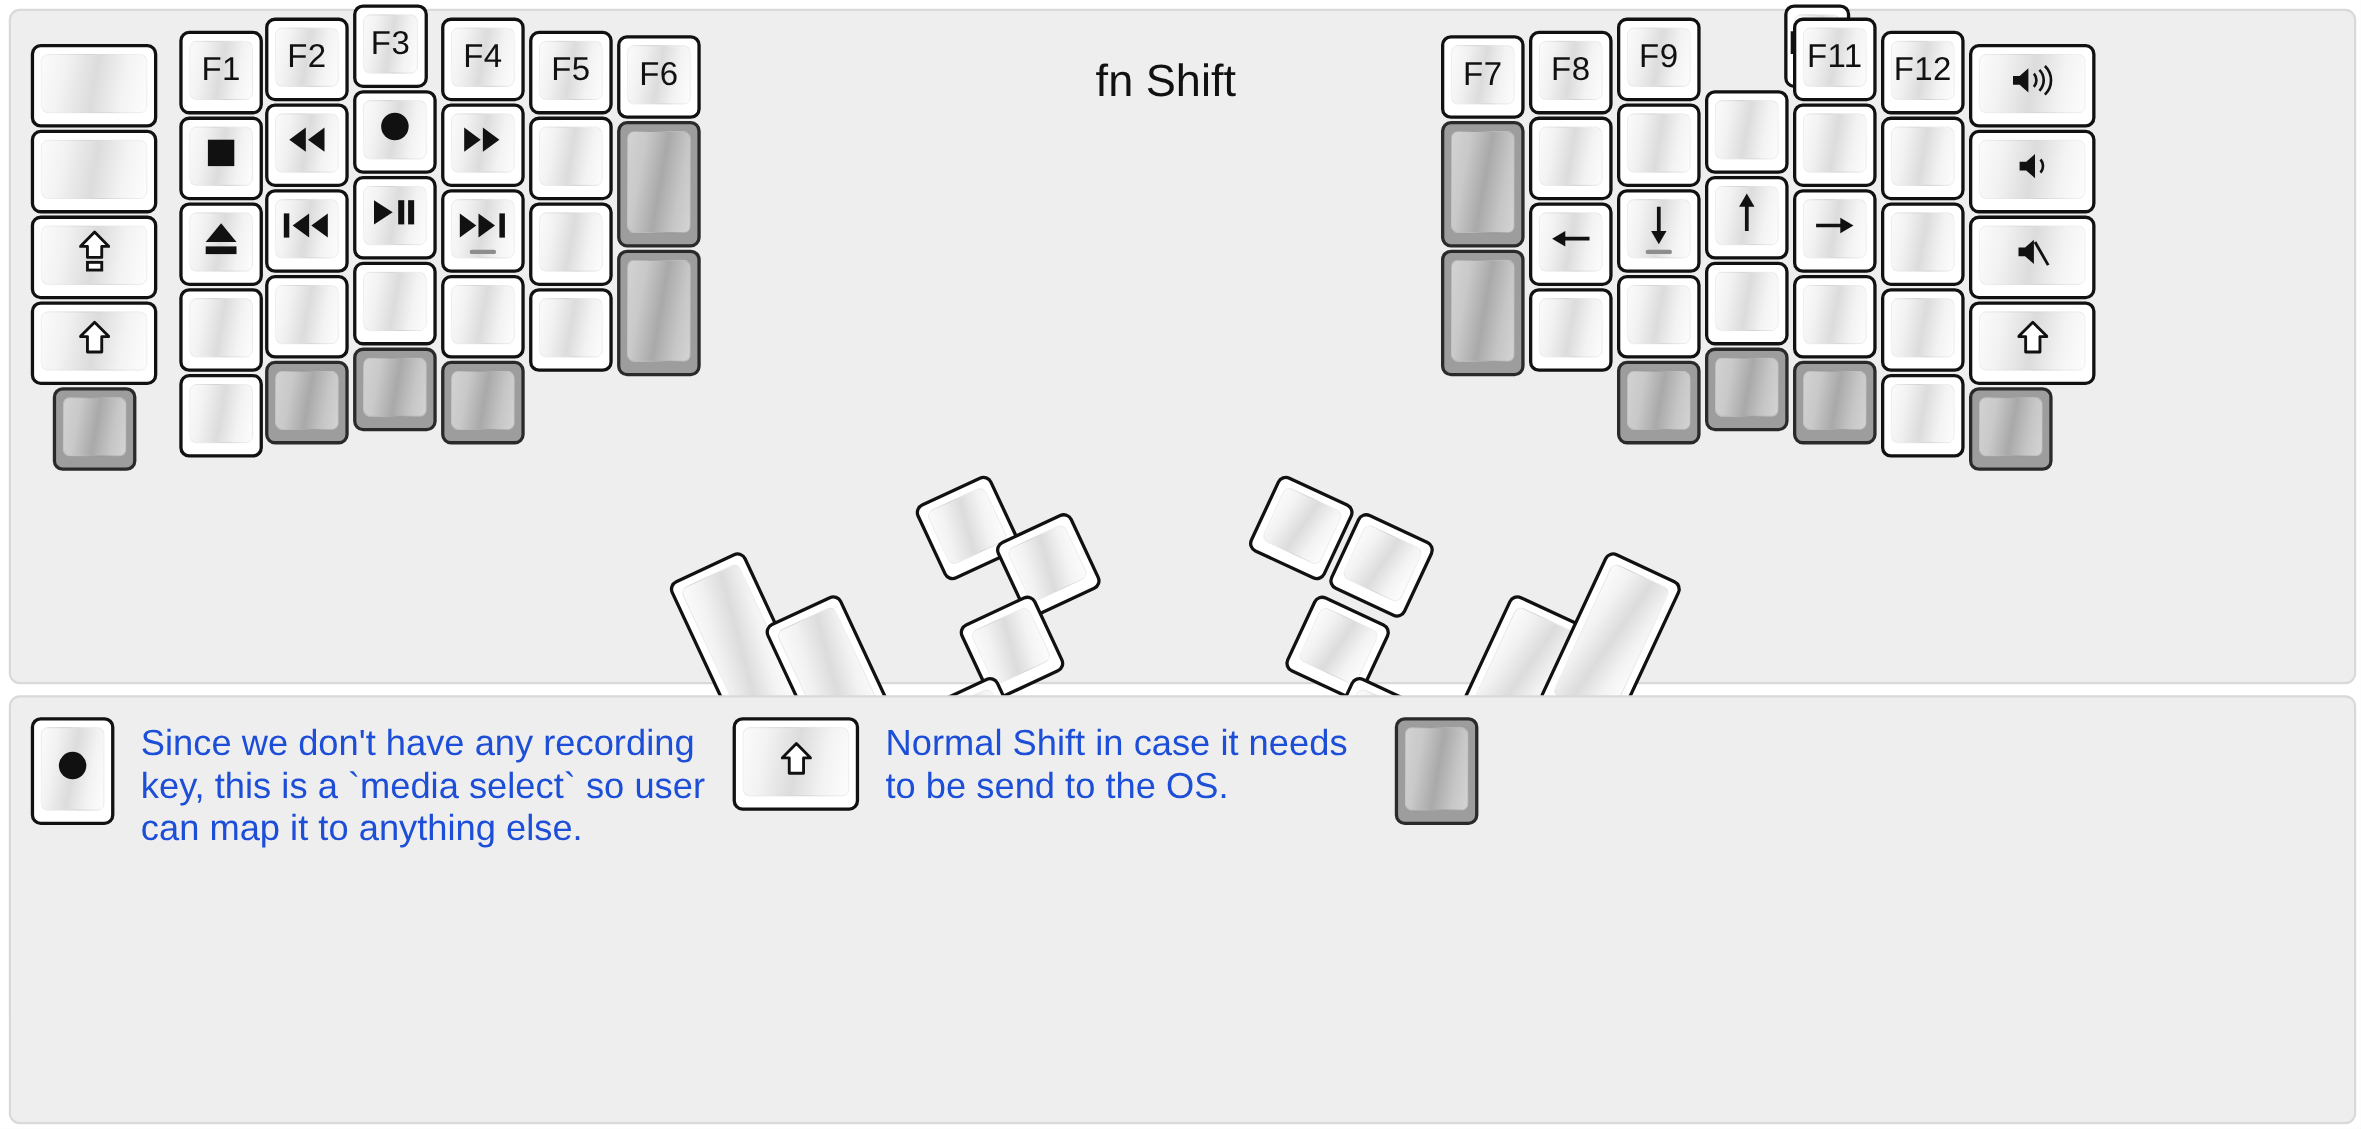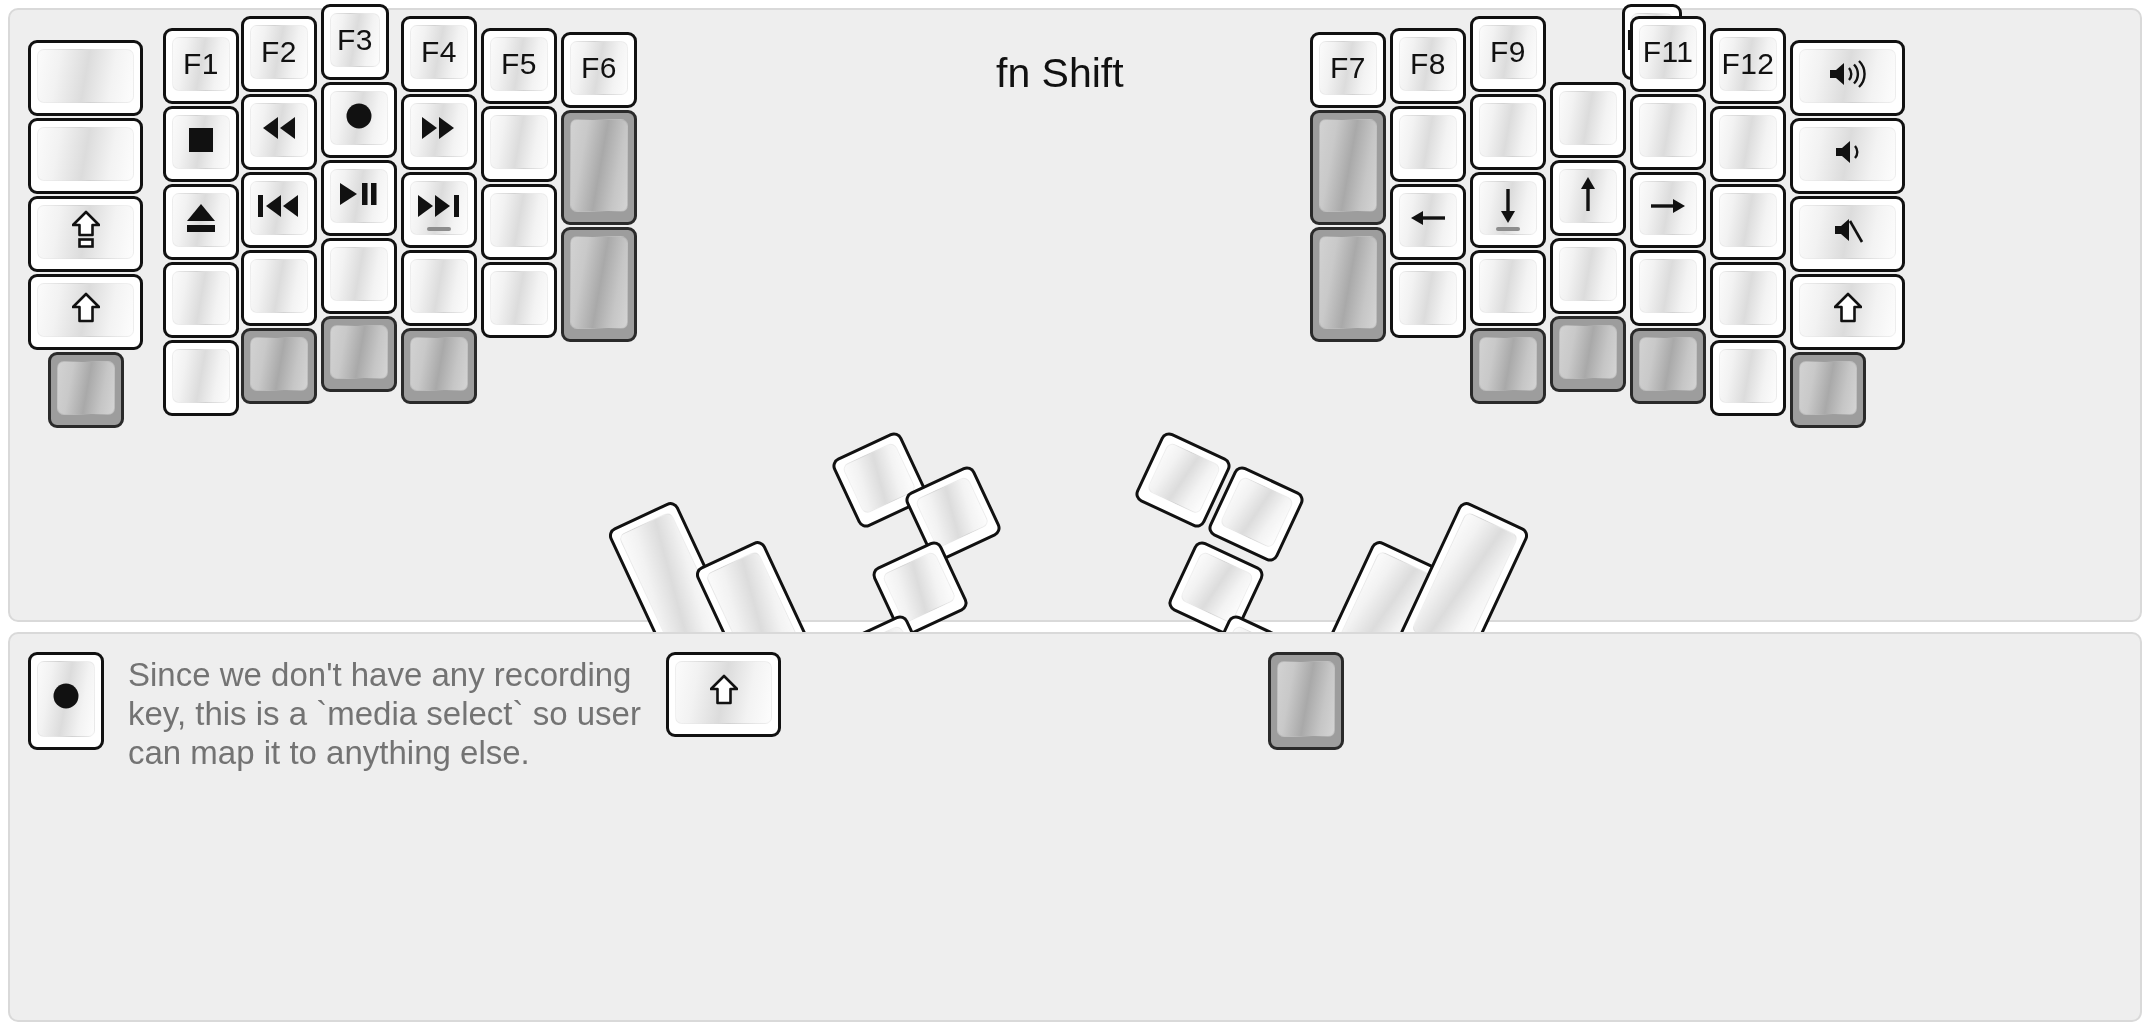--- a/index.html
+++ b/index.html
@@ -20,21 +20,21 @@
     border:1px solid rgba(0,0,0,.07);}
   .key .bump{position:absolute;left:50%;transform:translateX(-50%);bottom:14px;width:24px;height:4px;border-radius:2px;background:#8d8d8d;}
   .ico{display:block;}
 
   
   #title{position:absolute;left:986px;top:40px;font-size:41px;color:#111;white-space:nowrap;}
 
   
   .lg{position:absolute;display:flex;align-items:flex-start;}
   .lgkeywrap{position:relative;flex:0 0 auto;}
-  .lgtxt{margin-left:22px;font-size:33px;line-height:1.18;color:#737373;white-space:pre-line;padding-top:4px;}
+  .lgtxt{margin-left:22px;font-size:33px;line-height:1.18;color:#1d4ed8;white-space:pre-line;padding-top:4px;}
 </style>
 </head>
 <body>
 
 <div id="root">
 
   <div id="board">
     <div id="title">fn Shift</div>
     <div id="left-half" style="position: absolute; left: 0px; top: 0px;">
         <div style="position: absolute; left: 0px; top: 0px;">
@@ -437,20 +437,22 @@
       <div class="lg" style="left: 656px; top: 18px;">
         <div class="lgkeywrap" style="width: 117px; height: 87.36px;">
           <div class="key" style="left: 0px; top: 0px; width: 115px; height: 85.36px;">
             <div class="top">
               <span class="lgd ico"><svg xmlns="http://www.w3.org/2000/svg" width="28" height="32" viewBox="0 0 28 32" fill="#111">
                   <path d="M14 2 L27 15 L20.5 15 L20.5 29 L7.5 29 L7.5 15 L1 15 Z" fill="#fff" stroke="#111" stroke-width="2.6" stroke-linejoin="round"></path>
                 </svg></span>
             </div>
           </div>
         </div>
+        <div class="lgtxt">Normal Shift in case it needs
+to be send to the OS.</div>
       </div>
       <div class="lg" style="left: 1258px; top: 18px;">
         <div class="lgkeywrap" style="width: 78px; height: 99.84px;">
           <div class="key trans" style="left: 0px; top: 0px; width: 76px; height: 97.84px;">
             <div class="top"></div>
           </div>
         </div>
       </div>
     </div>
 

